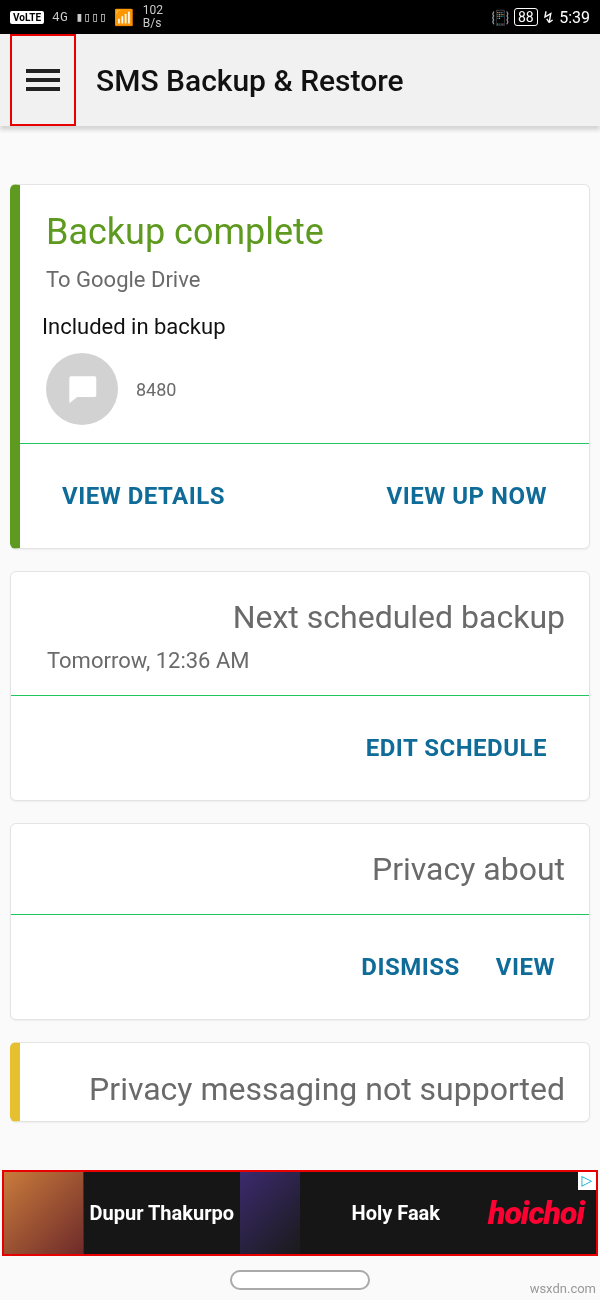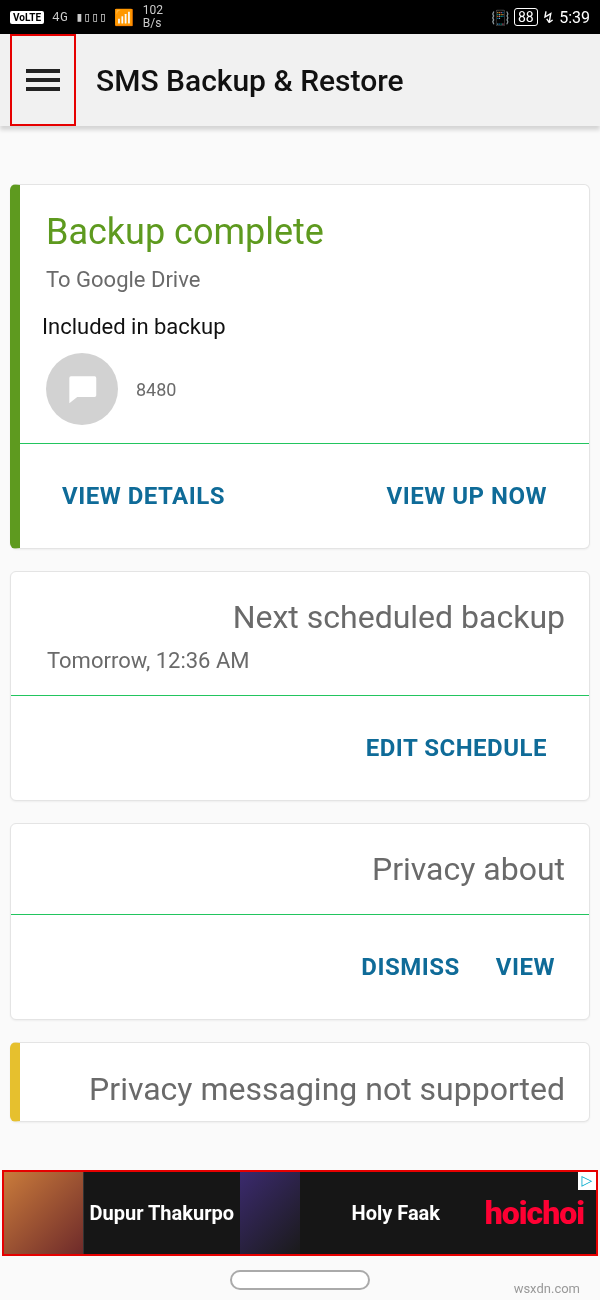--- a/index.html
+++ b/index.html
@@ -31,24 +31,24 @@
   .card-actions.right { justify-content:flex-end; }
   .card-actions.two-left-right { justify-content: space-between; }
   .action { color:#0f6b98; font-weight:700; font-size: 24px; padding: 22px 26px; letter-spacing: 0.5px; cursor:pointer; }
   .action.small-gap { padding-left: 18px; padding-right: 18px; }
   .adbar { position:absolute; left:2px; bottom: 44px; width:596px; height:86px; background:#161616; border:2px solid #e60000; display:flex; align-items:center; color:#fff; }
   .adbar .poster { width:80px; height:82px; background: linear-gradient(135deg,#c97b3b,#6e2a2a); border-right:1px solid #333; }
   .adbar .poster2 { width:60px; height:82px; background: linear-gradient(135deg,#3b2a6e,#1a1a1a); margin-left:6px; }
   .adbar .adtxt { font-size:20px; font-weight:bold; text-align:right; }
   .adbar .t1 { width:150px; line-height:1.1; }
   .adbar .t2 { width:140px; }
-  .adbar .brand { margin-left:auto; margin-right:12px; color:#ff0033; font-weight:900; font-size:32px; letter-spacing:-1px; }
+  .adbar .brand { margin-left:auto; margin-right:12px; color:#ff0033; font-weight:900; font-size:32px; font-style:italic; letter-spacing:-1px; }
   .adchoice { position:absolute; top:0; right:0; width:18px; height:18px; background:#fff; color:#00aacc; font-size:14px; text-align:center; line-height:16px; }
   .navpill { position:absolute; bottom:10px; left:50%; transform:translateX(-50%); width:140px; height:20px; border:2px solid #aaa; border-radius:12px; background:#fff; }
-  .watermark { position:absolute; bottom:4px; right:20px; font-size:13px; color:#999; }
+  .watermark { position:absolute; bottom:4px; right:4px; font-size:13px; color:#999; }
   .wifi::before { content:"\1F4F6"; font-size:16px; }
   .sig { font-size:13px; color:#ccc; line-height:1;font-family:Liberation Mono, monospace; }
   .spd { display:flex; flex-direction:column; font-size:12px; color:#ccc; line-height:1.1; }
   .vib::before { content:"\1F4F3"; opacity:0.8; font-size:15px; }
   .batt { font-size:14px; border:1px solid #fff; border-radius:3px; padding: 0 3px; }
 </style>
 </head>
 <body>
 
 <div class="statusbar">

